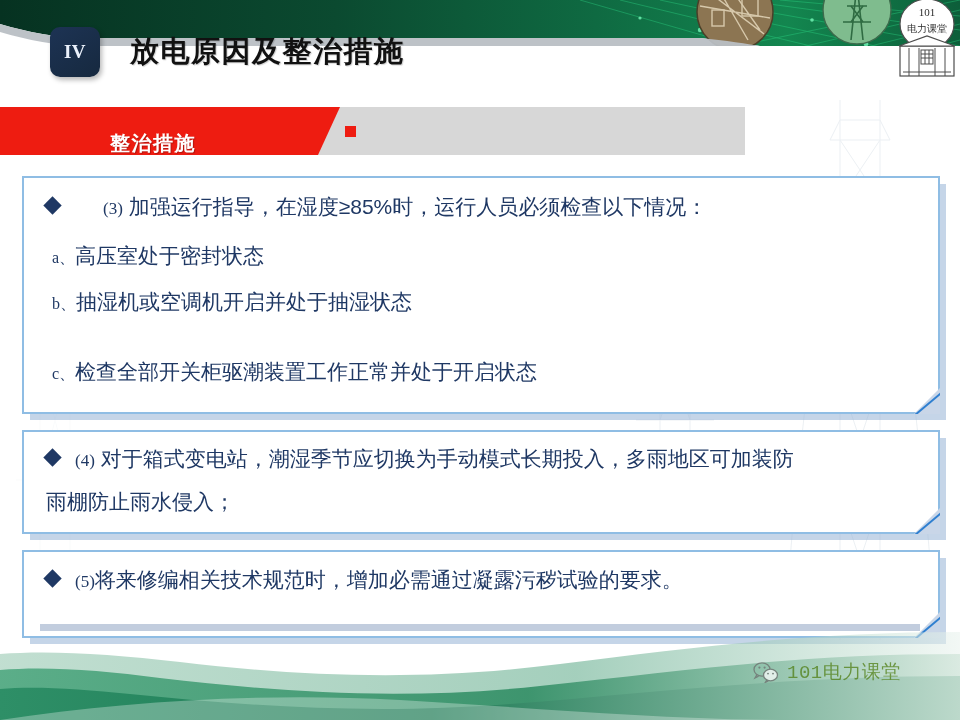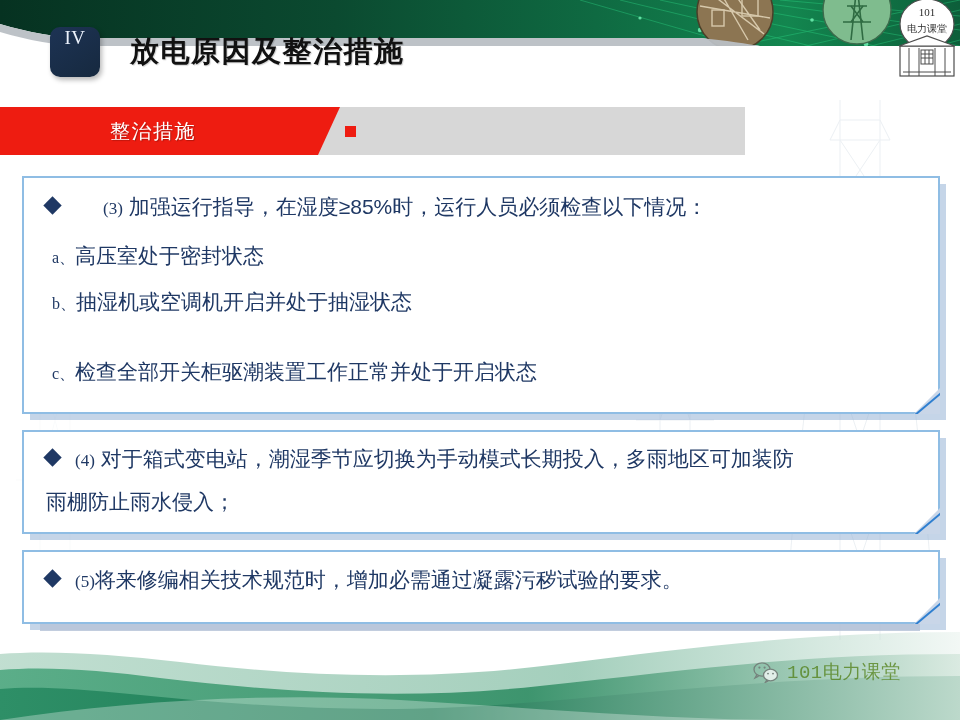--- a/index.html
+++ b/index.html
@@ -69,23 +69,23 @@
     position: absolute;
     left: 50px;
     top: 27px;
     width: 50px;
     height: 50px;
     border-radius: 10px;
     background: linear-gradient(145deg, #1d3354 0%, #16293f 100%);
     box-shadow: 2px 3px 5px rgba(0,0,0,.28);
     color: #eaf1fb;
     font-size: 19px;
-    font-weight: normal;
+    font-weight: bold;
     display: flex;
-    align-items: flex-start;
+    align-items: center;
     justify-content: center;
     letter-spacing: .5px;
     font-family: "Liberation Serif", "DejaVu Serif", serif;
   }
   .title-text {
     position: absolute;
     left: 130px;
     top: 27px;
     height: 50px;
     display: flex;
@@ -114,27 +114,27 @@
   .section-red {
     position: absolute;
     left: 0; top: 0;
     width: 340px; height: 48px;
     background: #ee1c11;
     clip-path: polygon(0 0, 340px 0, 318px 48px, 0 48px);
   }
   .section-red-label {
     position: absolute;
     left: 110px;
-    top: 0;
+    top: 12px;
     height: 48px;
     display: flex;
     align-items: center;
     color: #ffffff;
     font-size: 20px;
-    font-weight: normal;
+    font-weight: bold;
     letter-spacing: 1.5px;
     text-shadow: 1px 1px 1px rgba(0,0,0,.25);
   }
   .section-red-square {
     position: absolute;
     left: 345px;
     top: 19px;
     width: 11px;
     height: 11px;
     background: #ee1c11;
@@ -178,21 +178,21 @@
     bottom: 22px;
     width: 42px;
     height: 2px;
     background: #2f7fd0;
     transform: rotate(-40deg);
     transform-origin: right bottom;
   }
 
   #box-1 { left: 22px; top: 176px; width: 918px; height: 238px; }
   #box-2 { left: 22px; top: 430px; width: 918px; height: 104px; }
-  #box-3 { left: 22px; top: 550px; width: 918px; height: 74px; }
+  #box-3 { left: 22px; top: 550px; width: 918px; height: 88px; }
 
   .box-inner {
     position: relative;
     width: 100%;
     height: 100%;
     padding: 0;
   }
 
   .line {
     display: flex;

